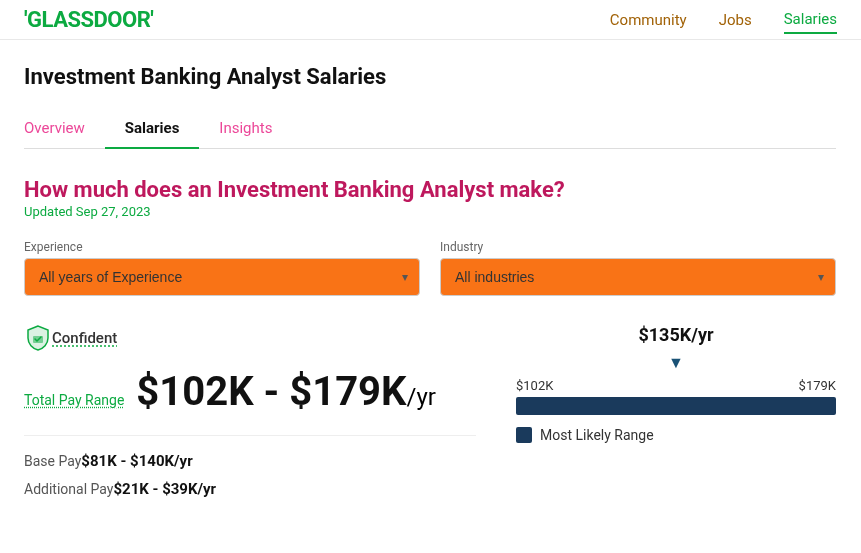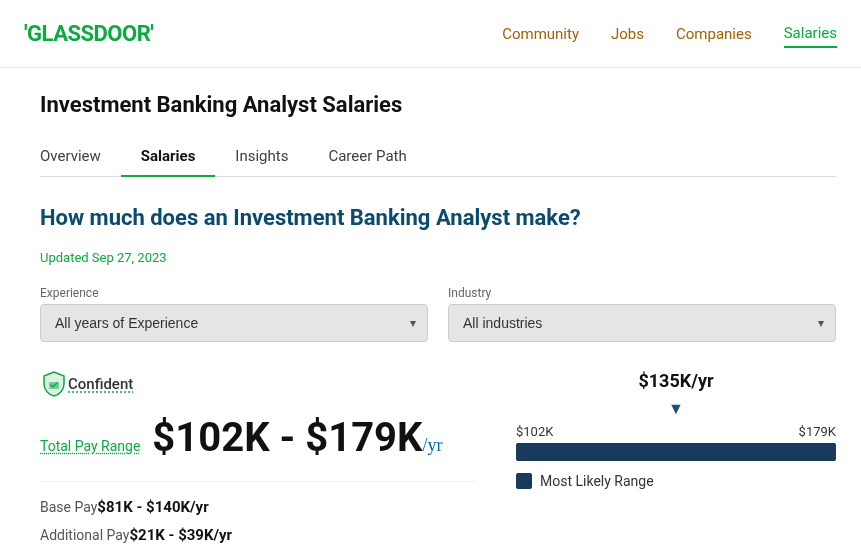--- a/index.html
+++ b/index.html
@@ -3,21 +3,21 @@
   <meta charset="utf-8">
   <style>
     * { box-sizing: border-box; margin: 0; padding: 0; }
     body { font-family: -apple-system, BlinkMacSystemFont, 'Segoe UI', Roboto, sans-serif; background: #fff; color: #333; font-size: 14px; }
 
     
     .header {
       display: flex;
       align-items: center;
       padding: 0 24px;
-      height: 68px;
+      height: 40px;
       border-bottom: 1px solid #e8e8e8;
     }
     .logo {
       font-size: 22px;
       font-weight: bold;
       color: #0caa41;
       letter-spacing: -0.5px;
       margin-right: auto;
     }
     .nav {
@@ -33,58 +33,58 @@
       padding: 4px 0;
     }
     .nav-item.active {
       color: #0caa41;
       border-bottom: 2px solid #0caa41;
     }
 
     
     .page {
       max-width: 860px;
-      padding: 24px 24px 0 40px;
+      padding: 24px 24px 0 24px;
     }
 
     .page-title {
       font-size: 22px;
       font-weight: bold;
       color: #111;
       margin-bottom: 20px;
     }
 
     
     .tabs {
       display: flex;
       gap: 0;
       border-bottom: 1px solid #ddd;
       margin-bottom: 28px;
     }
     .tab {
       padding: 10px 20px;
       font-size: 15px;
-      color: #404040;
+      color: #ec4899;
       cursor: pointer;
       border-bottom: 2px solid transparent;
       margin-bottom: -1px;
     }
     .tab:first-child { padding-left: 0; }
     .tab.active {
       color: #111;
       font-weight: bold;
       border-bottom: 2px solid #0caa41;
     }
 
     
     .main-question {
       font-size: 22px;
       font-weight: bold;
-      color: #0c4a6e;
-      margin-bottom: 20px;
+      color: #be185d;
+      margin-bottom: 2px;
     }
     .updated {
       font-size: 13px;
       color: #0caa41;
       margin-bottom: 20px;
     }
 
     
     .filters {
       display: flex;
@@ -104,21 +104,21 @@
       position: relative;
     }
     .filter-select-wrapper select {
       width: 100%;
       padding: 10px 36px 10px 14px;
       border: 1px solid #ccc;
       border-radius: 4px;
       font-size: 14px;
       color: #333;
       appearance: none;
-      background: #e5e5e5;
+      background: #f97316;
       cursor: pointer;
     }
     .select-chevron {
       position: absolute;
       right: 12px;
       top: 50%;
       transform: translateY(-50%);
       pointer-events: none;
       color: #555;
       font-size: 12px;
@@ -170,24 +170,23 @@
       text-underline-offset: 2px;
       white-space: nowrap;
       min-width: 90px;
     }
     .total-pay-value {
       font-size: 40px;
       font-weight: bold;
       color: #111;
     }
     .per-yr {
-      font-size: 18px;
+      font-size: 24px;
       font-weight: normal;
-      color: #0369a1;
-      font-family: Liberation Serif, serif;
+      color: #000000;
     }
 
     .divider {
       border: none;
       border-top: 1px solid #eee;
       margin: 16px 0;
     }
 
     .pay-detail {
       display: flex;
@@ -250,34 +249,32 @@
     }
   </style>
 </head>
 <body>
 
 <header class="header">
   <div class="logo">'GLASSDOOR'</div>
   <nav class="nav">
     <span class="nav-item">Community</span>
     <span class="nav-item">Jobs</span>
-    <span class="nav-item">Companies</span>
     <span class="nav-item active">Salaries</span>
   </nav>
 </header>
 
 <div class="page">
 
   <h1 class="page-title">Investment Banking Analyst Salaries</h1>
 
   <div class="tabs">
     <div class="tab">Overview</div>
     <div class="tab active">Salaries</div>
     <div class="tab">Insights</div>
-    <div class="tab">Career Path</div>
   </div>
 
   <h2 class="main-question">How much does an Investment Banking Analyst make?</h2>
   <div class="updated">Updated Sep 27, 2023</div>
 
   <div class="filters">
     <div class="filter-group">
       <div class="filter-label">Experience</div>
       <div class="filter-select-wrapper">
         <select>

